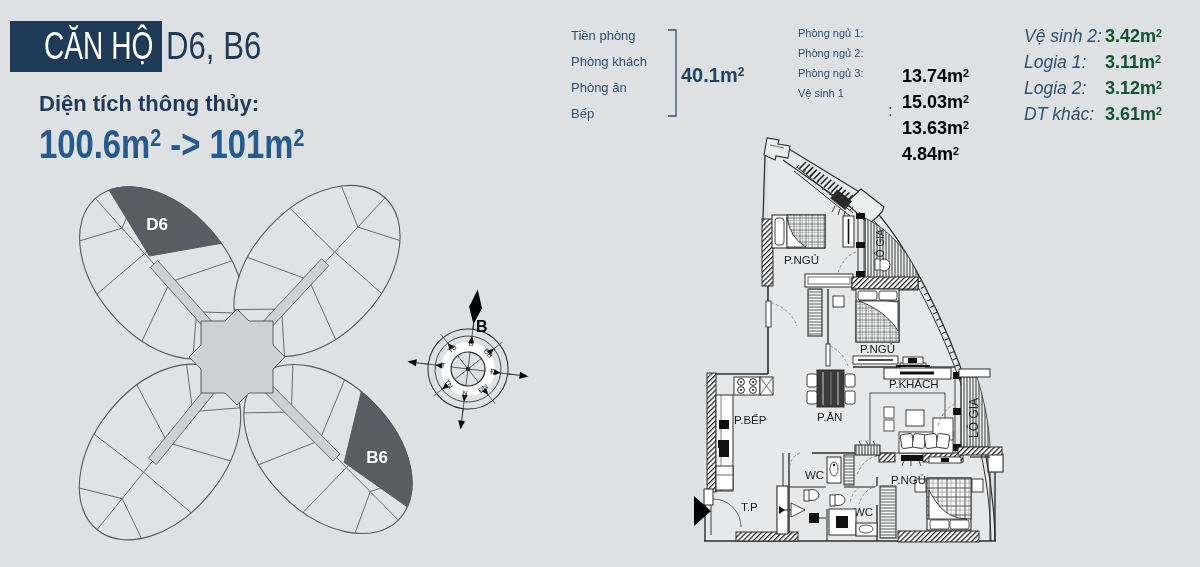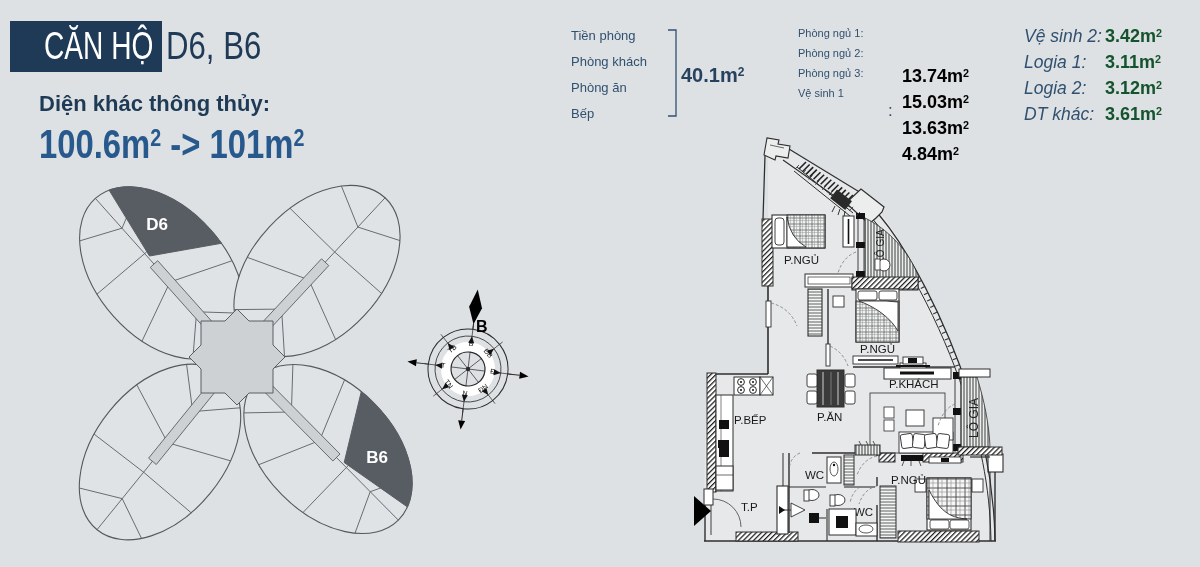--- a/index.html
+++ b/index.html
@@ -8,21 +8,21 @@
 </style>
 </head>
 <body>
 
 <div class="abs" style="left:10px;top:21px;width:152px;height:51px;background:#1e3a56;"></div>
 
 <div class="abs" style="left:44px;top:25px;font-size:38px;color:#ffffff;transform:scaleX(0.74);transform-origin:0 0;">CĂN HỘ</div>
 
 <div class="abs" style="left:166px;top:25px;font-size:38px;color:#1e3a56;transform:scaleX(0.82);transform-origin:0 0;">D6, B6</div>
 
-<div class="abs" style="left:39px;top:91px;font-size:22px;font-weight:bold;color:#1e3a56;">Diện khác thông thủy:</div>
+<div class="abs" style="left:39px;top:91px;font-size:22px;font-weight:bold;color:#1e3a56;">Diện tích thông thủy:</div>
 
 <div class="abs" style="left:39px;top:121px;font-size:40px;line-height:46px;font-weight:bold;color:#28598c;transform:scaleX(0.82);transform-origin:0 0;">100.6m<i class="sp">2</i> -&gt; 101m<i class="sp">2</i></div>
 
 <div class="abs" style="left:571px;top:23px;font-size:13px;color:#305070;line-height:26px;">Tiền phòng<br>Phòng khách<br>Phòng ăn<br>Bếp</div>
 
 <svg class="abs" style="left:664px;top:29px;" width="22" height="88" viewBox="0 0 22 88">
   <path d="M4,1 L12,1 L12,87 L4,87" fill="none" stroke="#30506f" stroke-width="1.3"></path>
 </svg>
 
 <div class="abs" style="left:681px;top:64px;font-size:20px;line-height:22px;font-weight:bold;color:#27425f;">40.1m<i class="sp">2</i></div>

